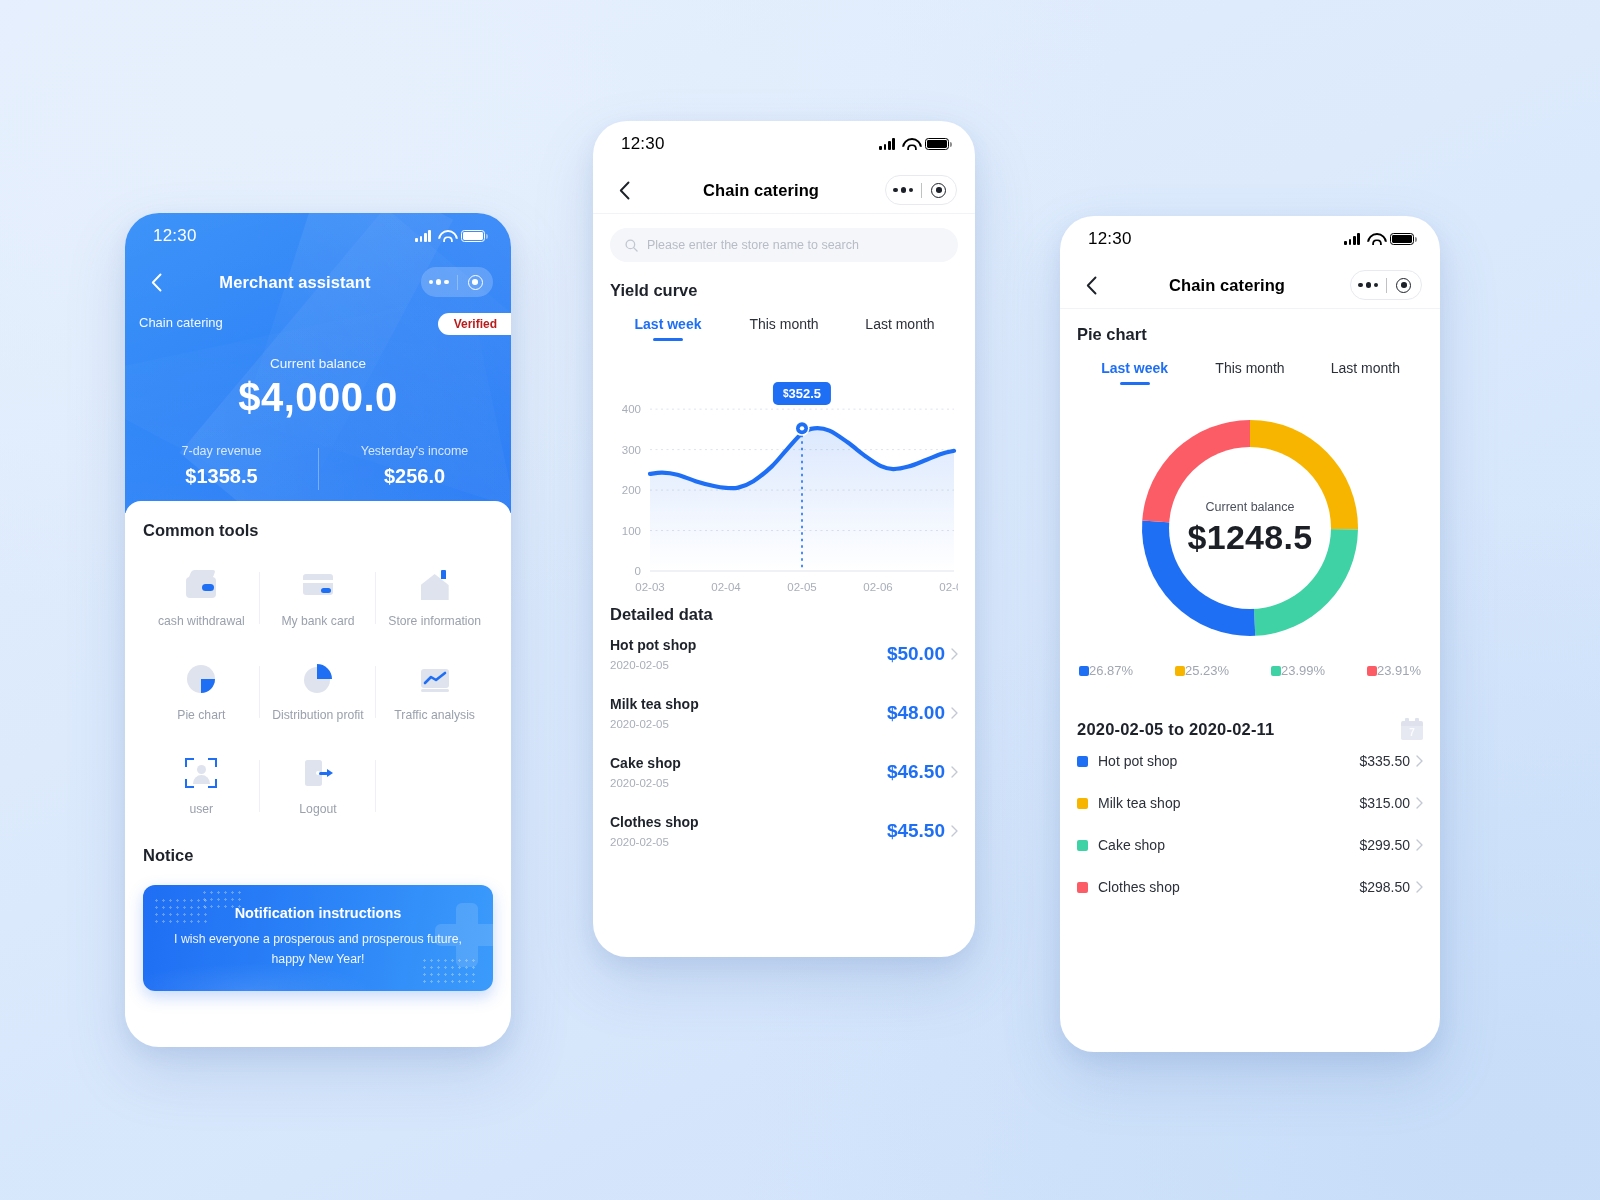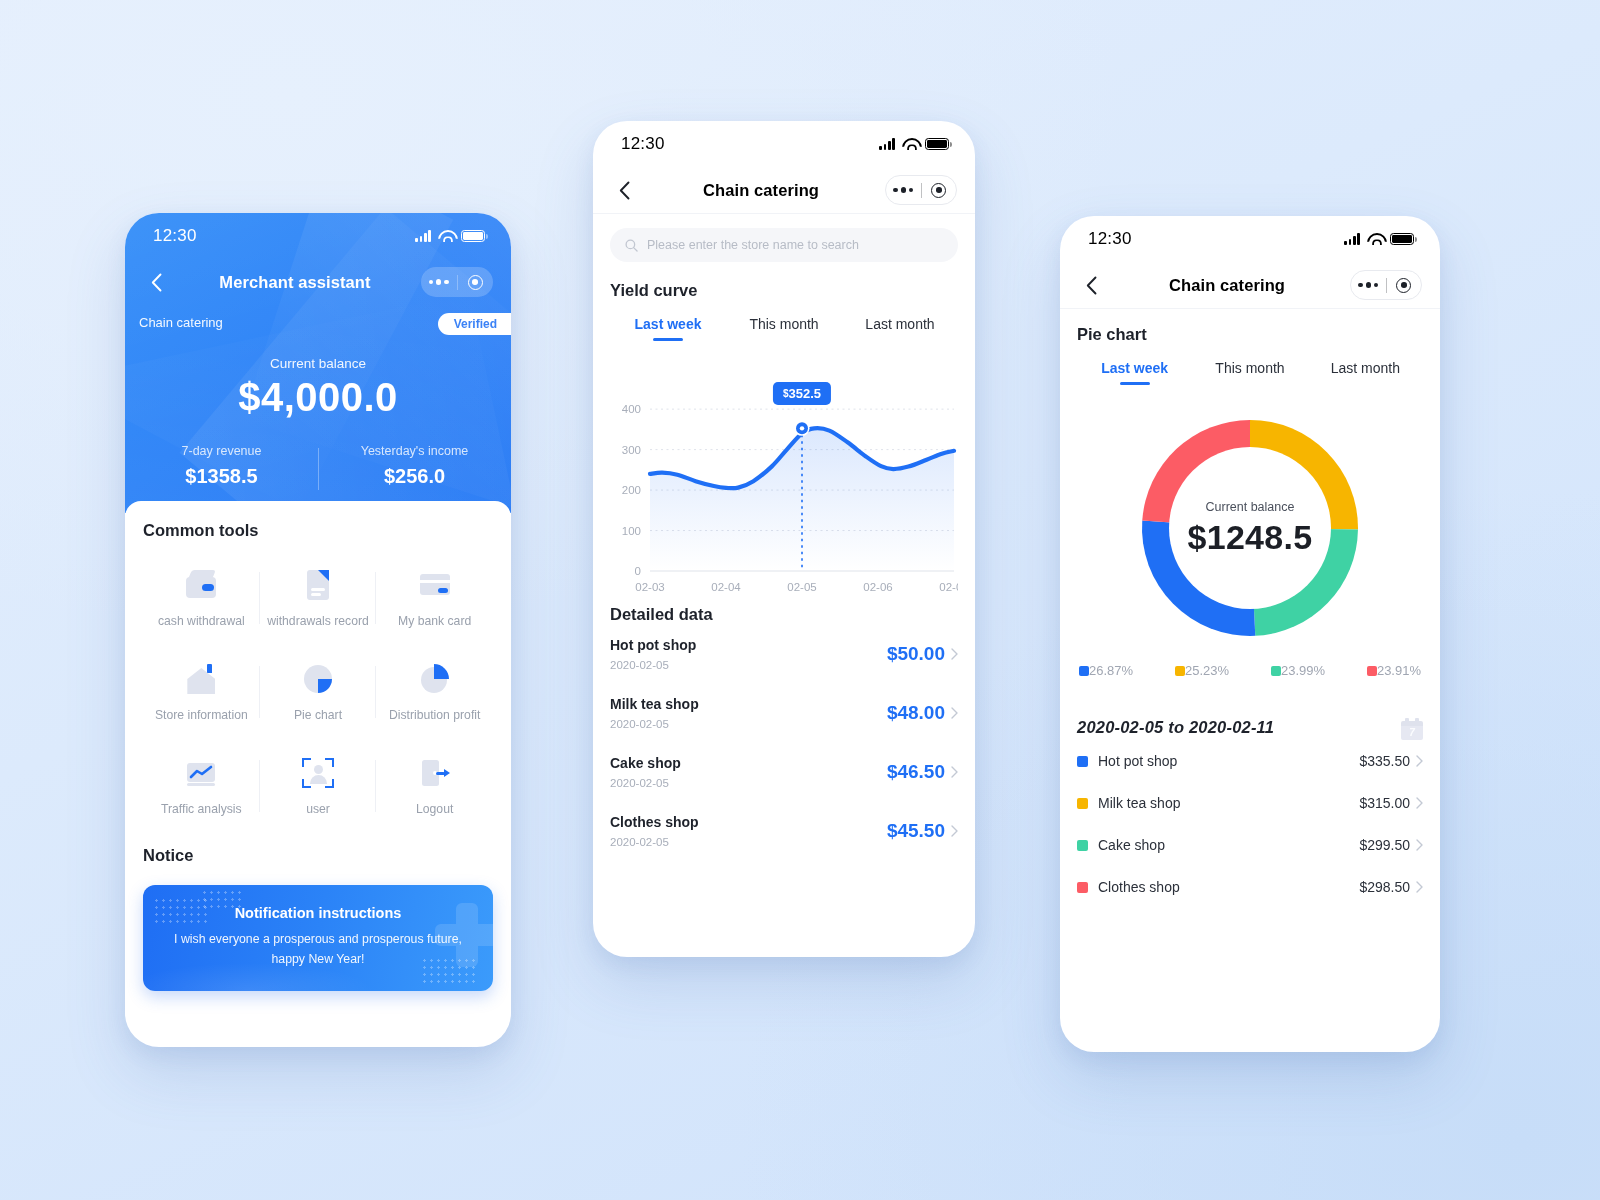--- a/index.html
+++ b/index.html
@@ -98,21 +98,21 @@
         background: linear-gradient(45deg, rgba(255,255,255,.07), rgba(255,255,255,0));
         transform: rotate(40deg); }
   .p1-hero .statusbar, .p1-hero .navbar { color:#fff; }
   .p1-hero .capsule { background: rgba(255,255,255,.20); color:#fff; }
 
   .p1-merchant { position:relative; z-index:4; display:flex; align-items:center;
     padding: 10px 0 0 14px; }
   .p1-merchant .name { font-size: 13px; color: rgba(255,255,255,.94); }
   .badge-verified {
     position:absolute; right:0px; top:8px;
-    background:#fff; color:#3b82f6; font-size:12px; font-weight:600;
+    background:#fff; color:#b91c1c; font-size:12px; font-weight:600;
     padding: 4px 14px 4px 16px; border-radius: 13px 0 0 13px;
   }
   .p1-balance { position:relative; z-index:4; text-align:center; margin-top: 26px; }
   .p1-balance .lbl { font-size: 13.5px; color: rgba(255,255,255,.93); }
   .p1-balance .amt { font-size: 40px; font-weight: 700; letter-spacing: .5px; margin-top: 4px; }
   .p1-stats { position:relative; z-index:4; display:flex; margin-top: 24px; }
   .p1-stats .col { flex:1; text-align:center; position:relative; }
   .p1-stats .col + .col::before {
     content:''; position:absolute; left:0; top:4px; width:1px; height:42px;
     background: rgba(255,255,255,.32);
@@ -271,22 +271,22 @@
   .donutwrap { position:relative; margin-top: 18px; height: 250px;
     display:flex; align-items:center; justify-content:center; }
   .donut-center { position:absolute; text-align:center; }
   .donut-center .cl { font-size: 12.5px; color:#4a505c; }
   .donut-center .cv { font-size: 34px; font-weight: 700; color:#1c1f26; margin-top: 4px; letter-spacing:.3px; }
   .legend { display:flex; justify-content:space-between; margin-top: 10px; padding: 0 2px; }
   .legend .li { display:flex; align-items:center; gap: 0; }
   .legend .sw { width: 10px; height: 10px; border-radius: 2px; display:block; }
   .legend .pc { font-size: 13px; color:#a0a6b2; }
 
-  .daterange { display:flex; align-items:flex-start; justify-content:space-between;
-    margin-top: 40px; font-style: italic; }
+  .daterange { display:flex; align-items:center; justify-content:space-between;
+    margin-top: 40px; }
   .daterange .dr { font-size: 16.5px; font-weight: 700; color:#1e222b; letter-spacing:.2px; }
   .cal-icon { width: 22px; height: 22px; position:relative; cursor:pointer; }
   .cal-icon .top { position:absolute; left:0; top:3px; width:22px; height:5px;
     background:#dfe2ed; border-radius:2px 2px 0 0; }
   .cal-icon .pin1, .cal-icon .pin2 { position:absolute; top:0; width:4px; height:5px;
     background:#dfe2ed; border-radius:1px; }
   .cal-icon .pin1 { left:4px; } .cal-icon .pin2 { right:4px; }
   .cal-icon .bd { position:absolute; left:0; top:8px; width:22px; height:14px;
     background:#e6e8f2; border-radius:0 0 2px 2px; display:flex;
     align-items:center; justify-content:center; }
@@ -374,29 +374,20 @@
     <div class="sect-title">Common tools</div>
 
     <div class="tools-grid">
       <div class="tool">
         <div class="glyph g-wallet">
             <div class="flap"></div>
             <div class="body"></div>
             <div class="chip"></div>
           </div>
         <div class="cap">cash withdrawal</div>
-      </div>
-      <div class="tool">
-        <div class="glyph g-doc">
-            <div class="page"></div>
-            <div class="fold"></div>
-            <div class="l1"></div>
-            <div class="l2"></div>
-          </div>
-        <div class="cap">withdrawals record</div>
       </div>
       <div class="tool">
         <div class="glyph g-card">
             <div class="body"></div>
             <div class="band"></div>
             <div class="chip"></div>
           </div>
         <div class="cap">My bank card</div>
       </div>
 

